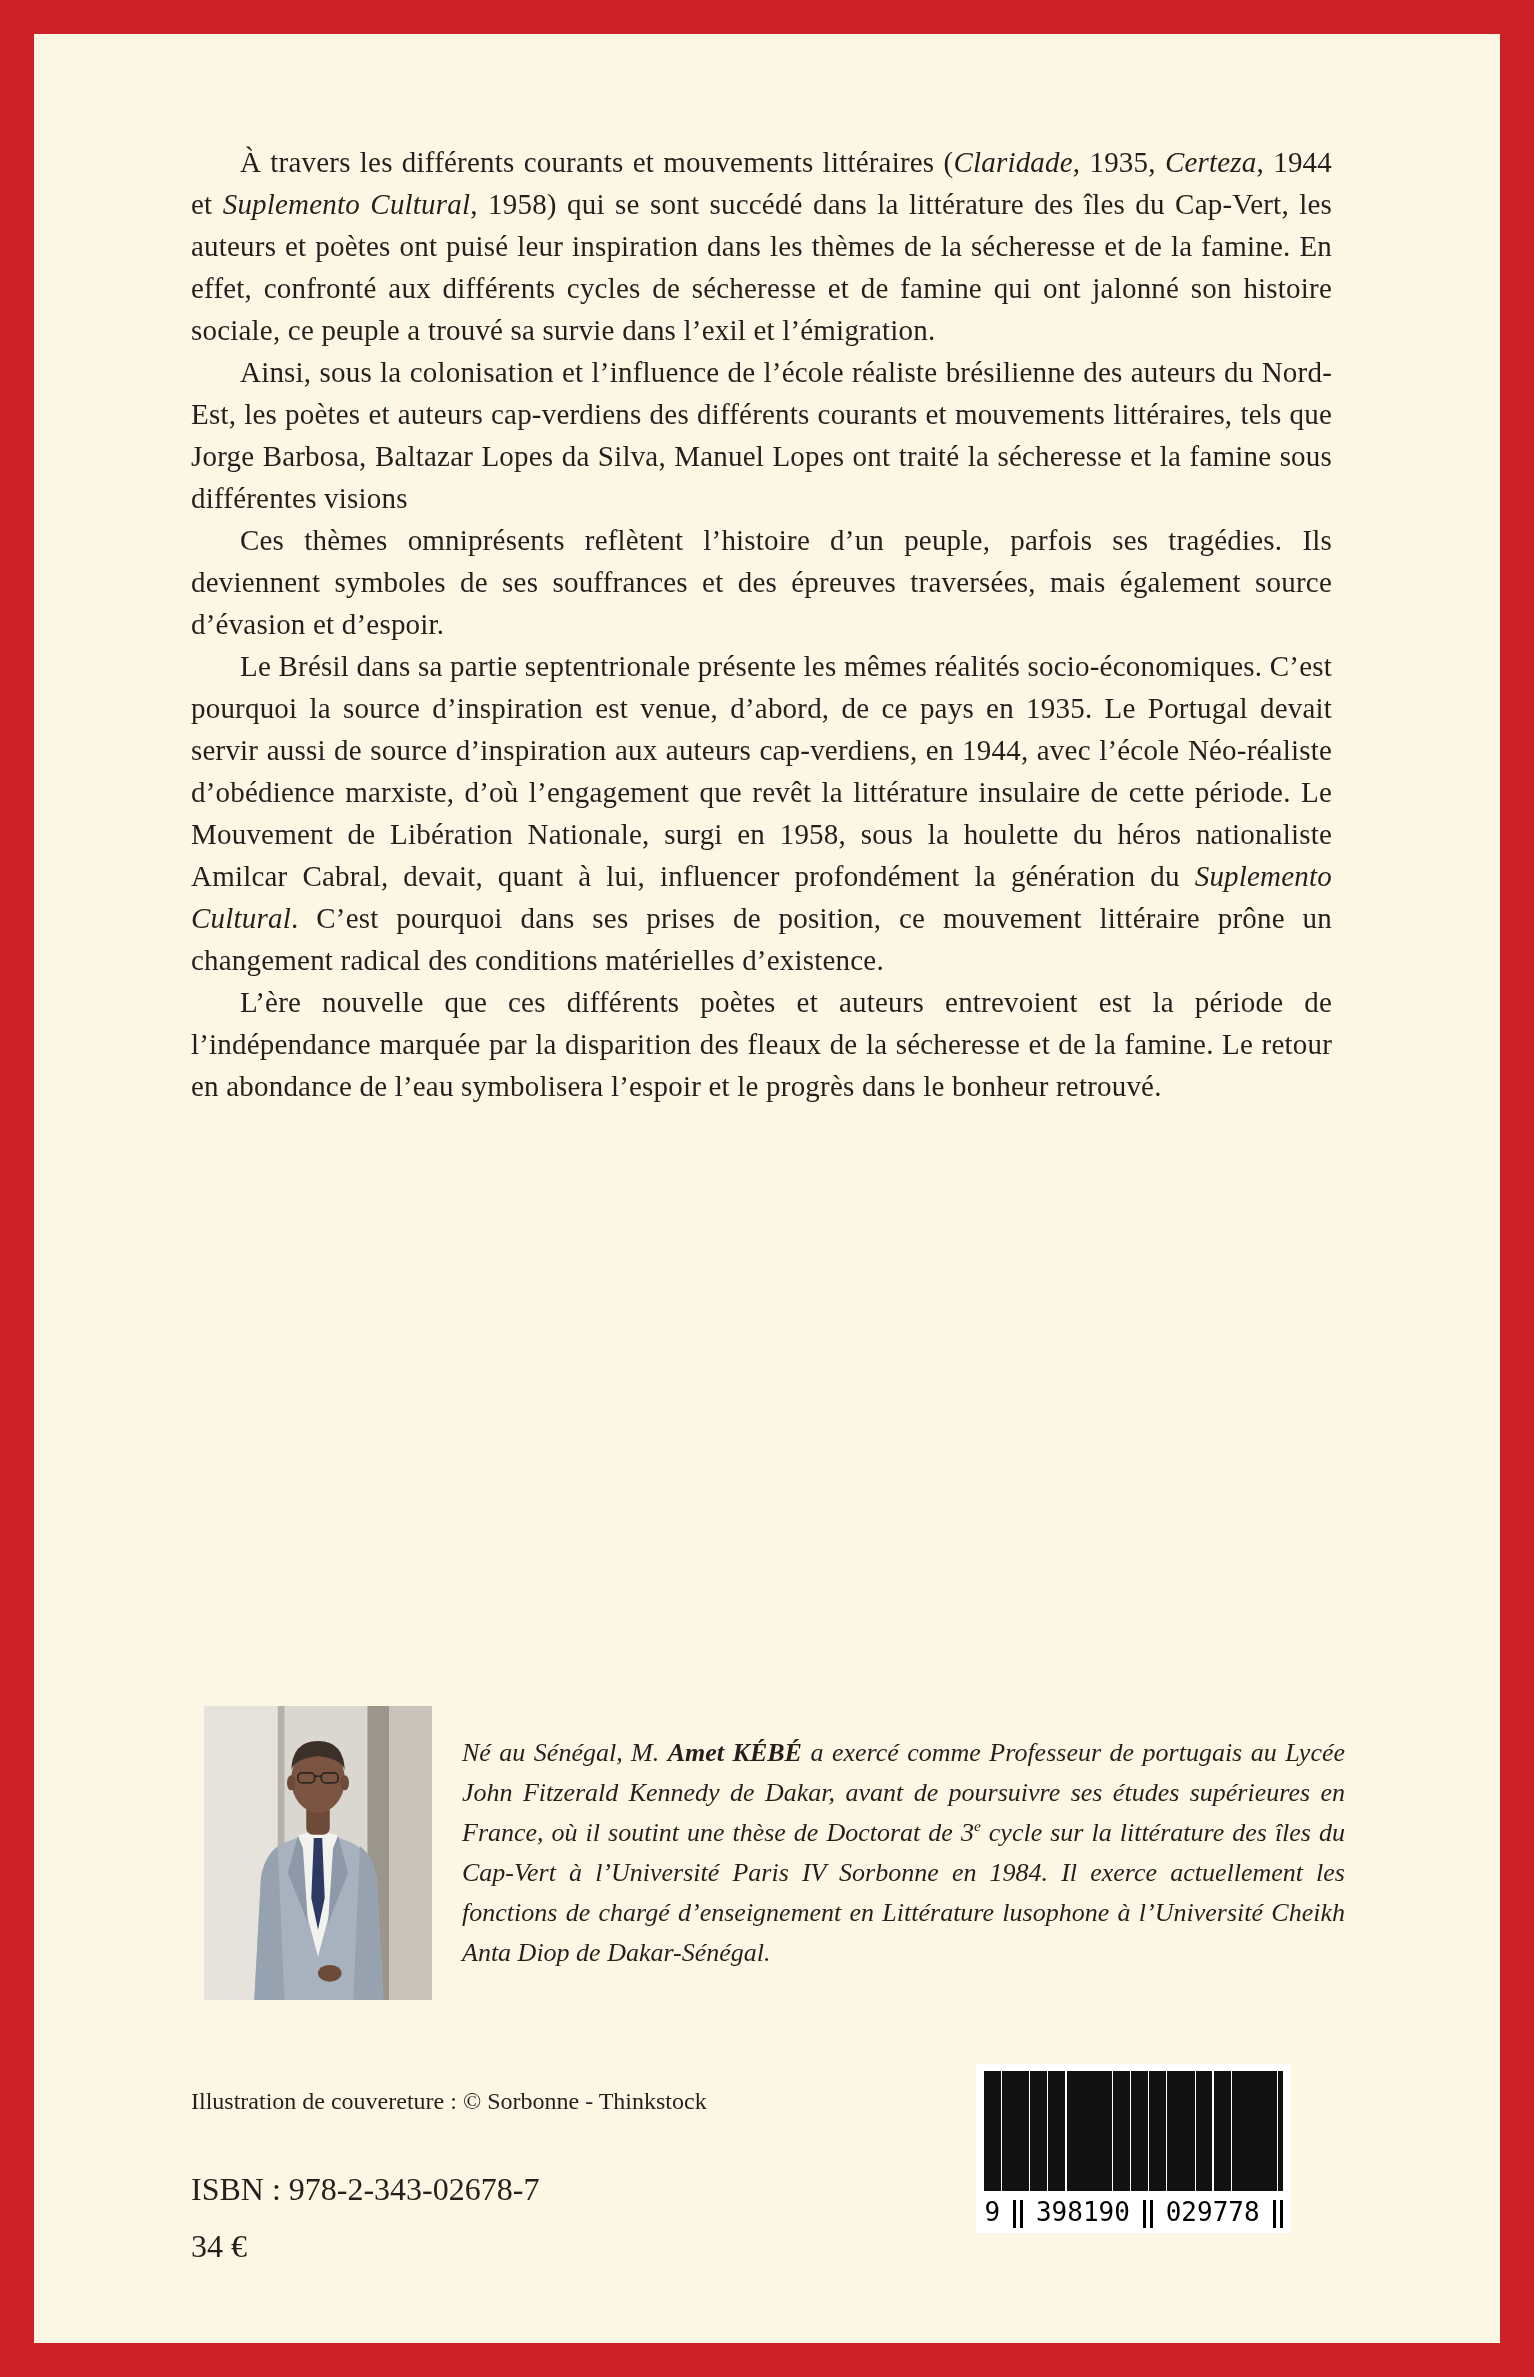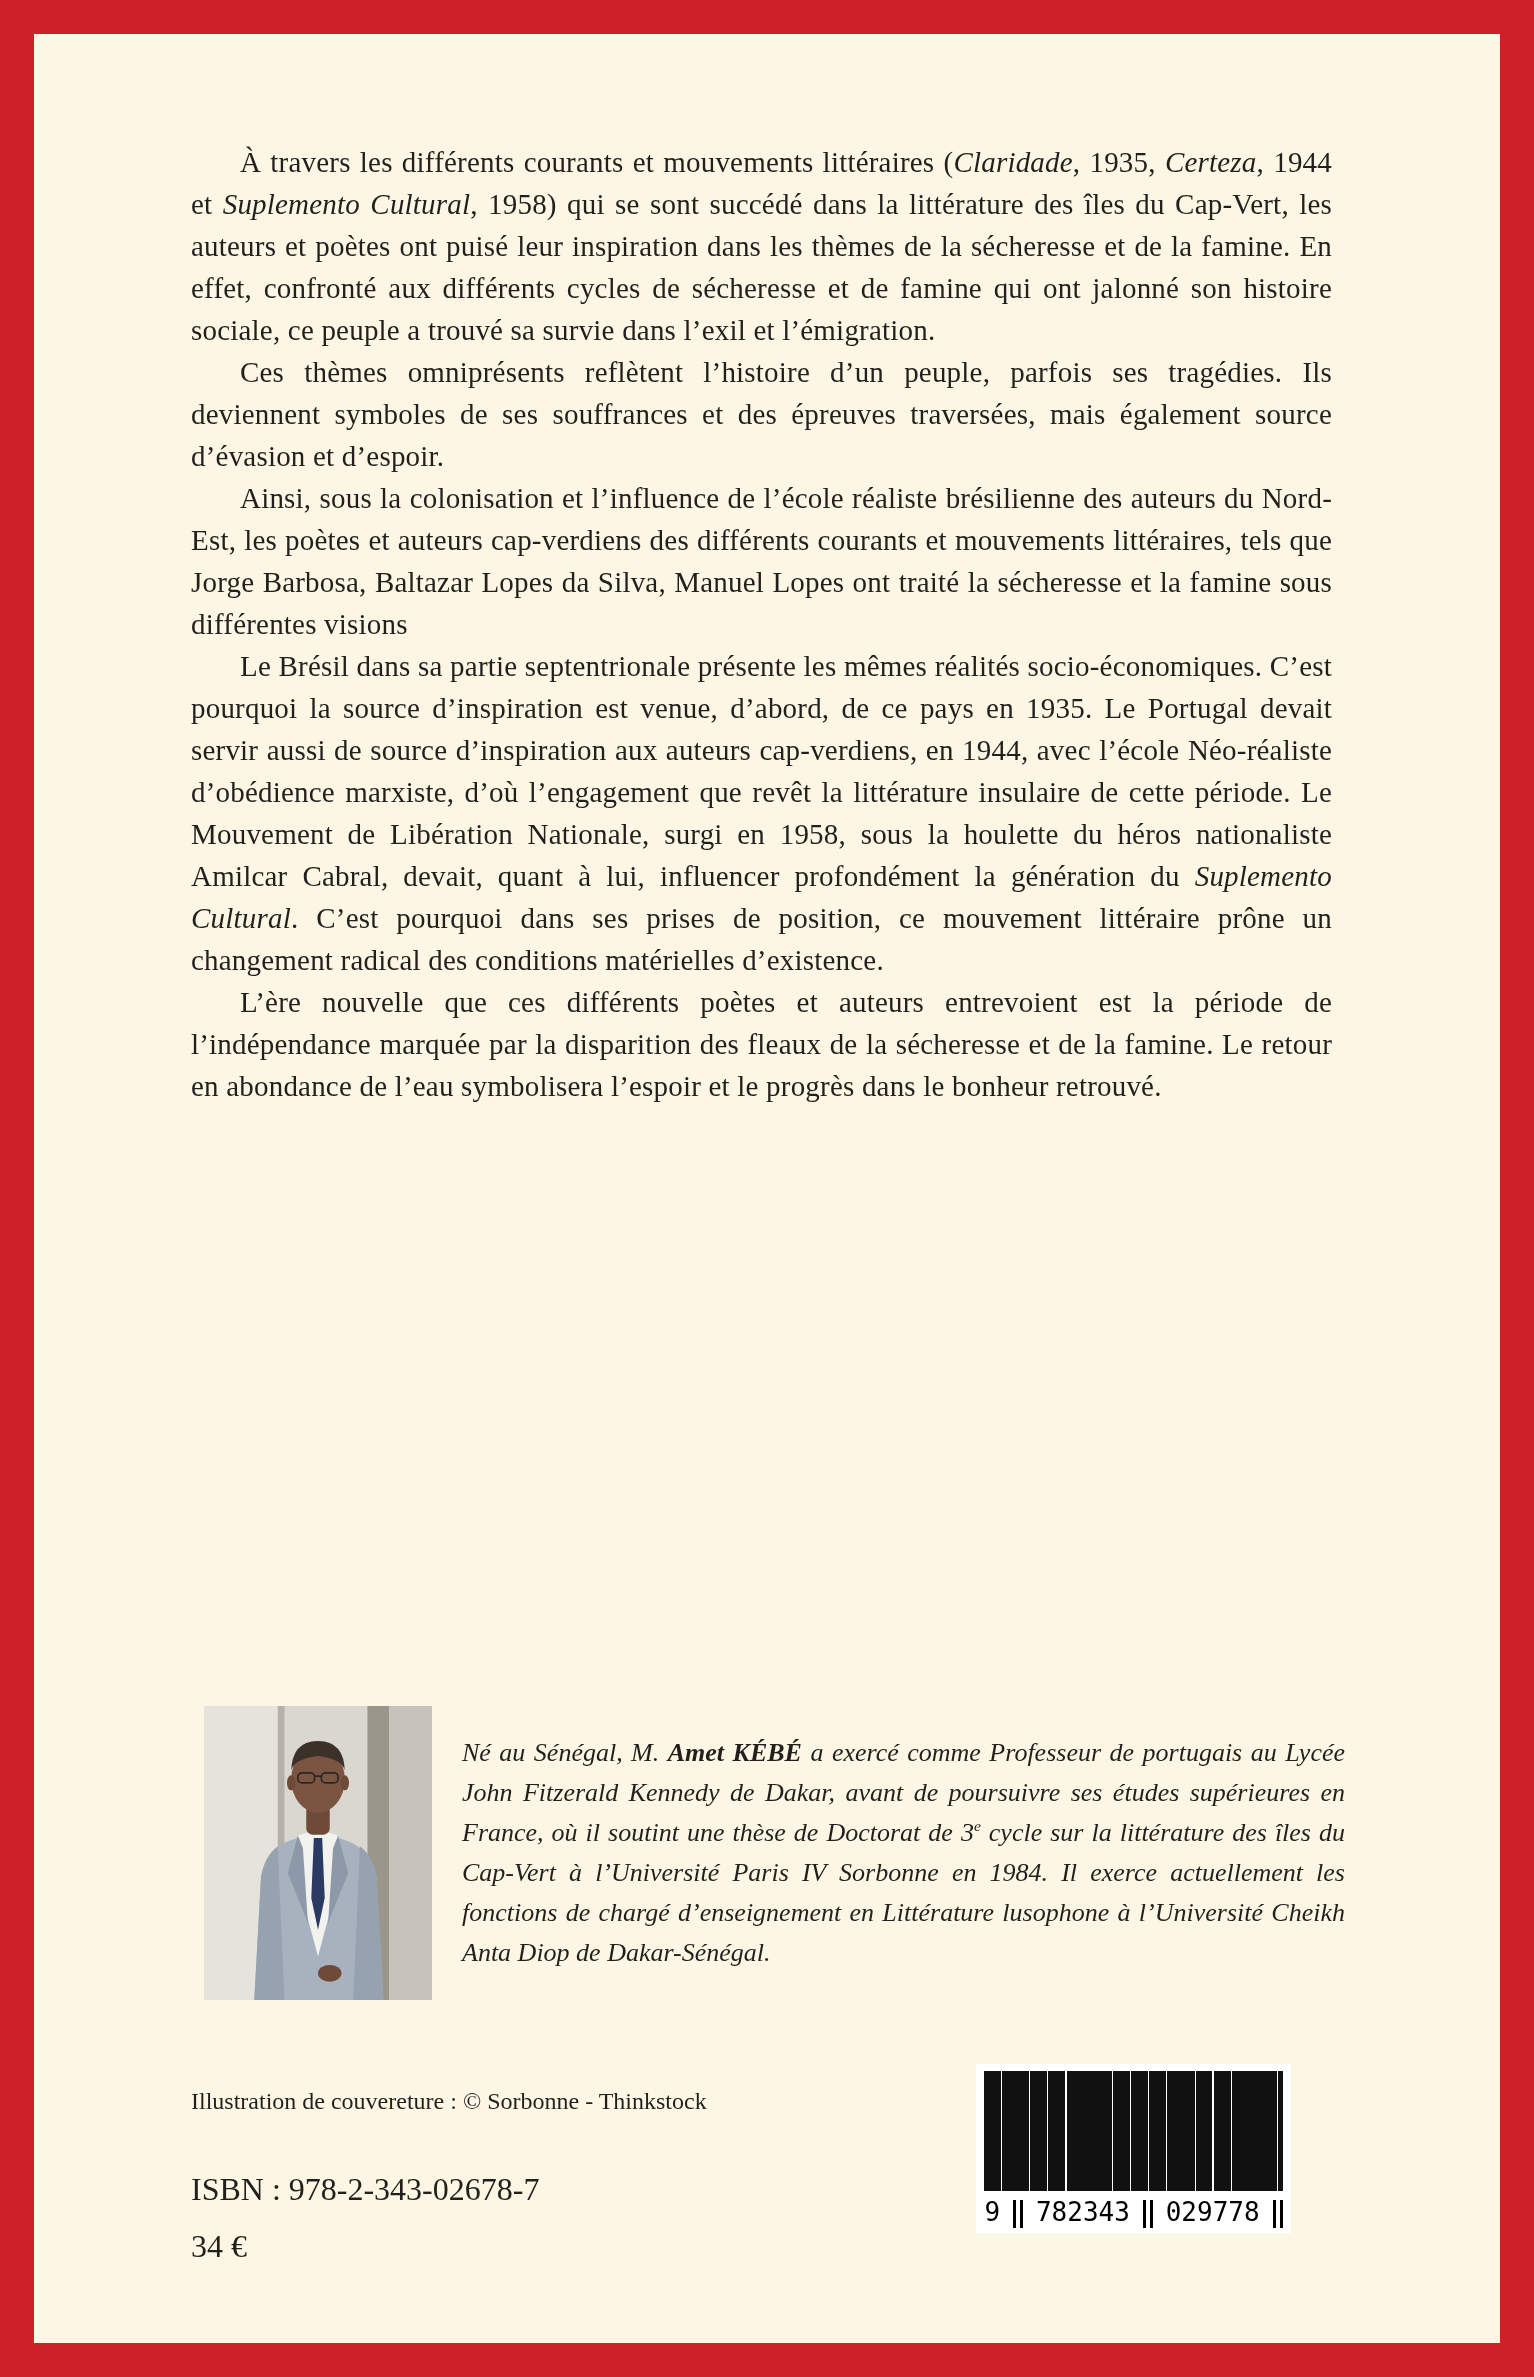--- a/index.html
+++ b/index.html
@@ -124,22 +124,22 @@
 </style>
 </head>
 <body>
 
 <div class="page">
 
   <div class="frame"></div>
 
   <div class="text-block">
     <p class="para"><span>À travers les différents courants et mouvements littéraires (</span><span style="font-style: italic;">Claridade</span><span>, 1935, </span><span style="font-style: italic;">Certeza</span><span>, 1944 et </span><span style="font-style: italic;">Suplemento Cultural</span><span>, 1958) qui se sont succédé dans la littérature des îles du Cap-Vert, les auteurs et poètes ont puisé leur inspiration dans les thèmes de la sécheresse et de la famine. En effet, confronté aux différents cycles de sécheresse et de famine qui ont jalonné son histoire sociale, ce peuple a trouvé sa survie dans l’exil et l’émigration.</span></p>
+    <p class="para"><span>Ainsi, sous la colonisation et l’influence de l’école réaliste brésilienne des auteurs du Nord-Est, les poètes et auteurs cap-verdiens des différents courants et mouvements littéraires, tels que Jorge Barbosa, Baltazar Lopes da Silva, Manuel Lopes ont traité la sécheresse et la famine sous différentes visions</span></p>
     <p class="para"><span>Ces thèmes omniprésents reflètent l’histoire d’un peuple, parfois ses tragédies. Ils deviennent symboles de ses souffrances et des épreuves traversées, mais également source d’évasion et d’espoir.</span></p>
-    <p class="para"><span>Ainsi, sous la colonisation et l’influence de l’école réaliste brésilienne des auteurs du Nord-Est, les poètes et auteurs cap-verdiens des différents courants et mouvements littéraires, tels que Jorge Barbosa, Baltazar Lopes da Silva, Manuel Lopes ont traité la sécheresse et la famine sous différentes visions</span></p>
     <p class="para"><span>Le Brésil dans sa partie septentrionale présente les mêmes réalités socio-économiques. C’est pourquoi la source d’inspiration est venue, d’abord, de ce pays en 1935. Le Portugal devait servir aussi de source d’inspiration aux auteurs cap-verdiens, en 1944, avec l’école Néo-réaliste d’obédience marxiste, d’où l’engagement que revêt la littérature insulaire de cette période. Le Mouvement de Libération Nationale, surgi en 1958, sous la houlette du héros nationaliste Amilcar Cabral, devait, quant à lui, influencer profondément la génération du </span><span style="font-style: italic;">Suplemento Cultural</span><span>. C’est pourquoi dans ses prises de position, ce mouvement littéraire prône un changement radical des conditions matérielles d’existence.</span></p>
     <p class="para"><span>L’ère nouvelle que ces différents poètes et auteurs entrevoient est la période de l’indépendance marquée par la disparition des fleaux de la sécheresse et de la famine. Le retour en abondance de l’eau symbolisera l’espoir et le progrès dans le bonheur retrouvé.</span></p>
   </div>
 
   <div class="bio-row">
     <svg class="photo" viewBox="0 0 272 352" xmlns="http://www.w3.org/2000/svg" preserveAspectRatio="none">
       <rect width="272" height="352" fill="#dad7d0"></rect>
       <rect x="0" width="90" height="352" fill="#e6e3dc"></rect>
       <rect x="88" width="8" height="352" fill="#b5b1a8"></rect>
       <rect x="195" width="26" height="352" fill="#9a968c"></rect>
@@ -168,21 +168,21 @@
 
   <div class="isbn">ISBN : 978-2-343-02678-7</div>
 
   <div class="price">34 €</div>
 
   <div class="barcode">
     <div class="bars"></div>
     <div class="barcode-digits">
       <span>9</span>
       <span class="guard"></span>
-      <span>782343</span>
+      <span>398190</span>
       <span class="guard"></span>
       <span>029778</span>
       <span class="guard"></span>
     </div>
   </div>
 
 </div>
 
 
 </body></html>

